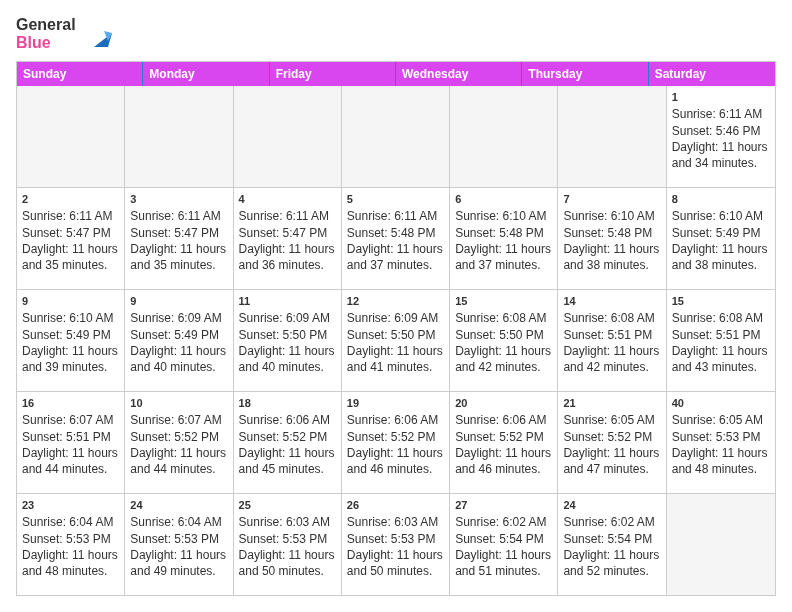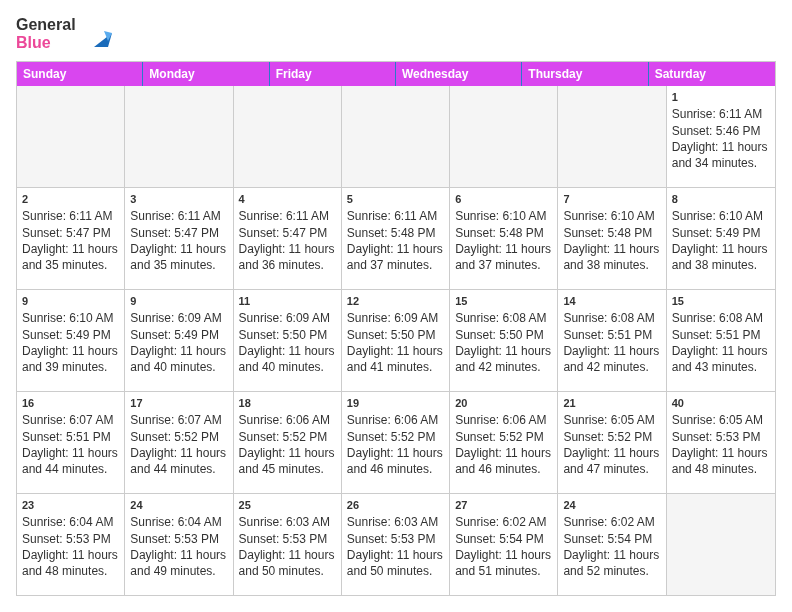--- a/index.html
+++ b/index.html
@@ -263,21 +263,21 @@
         <div class="cal-row">
           <div class="cal-cell">
         <span class="day-num">16</span>
         <div class="sun-info">
           Sunrise: 6:07 AM<br>
           Sunset: 5:51 PM<br>
           Daylight: 11 hours and 44 minutes.
         </div>
       </div>
           <div class="cal-cell">
-        <span class="day-num">17</span>
+        <span class="day-num">10</span>
         <div class="sun-info">
           Sunrise: 6:07 AM<br>
           Sunset: 5:52 PM<br>
           Daylight: 11 hours and 44 minutes.
         </div>
       </div>
           <div class="cal-cell">
         <span class="day-num">18</span>
         <div class="sun-info">
           Sunrise: 6:06 AM<br>

